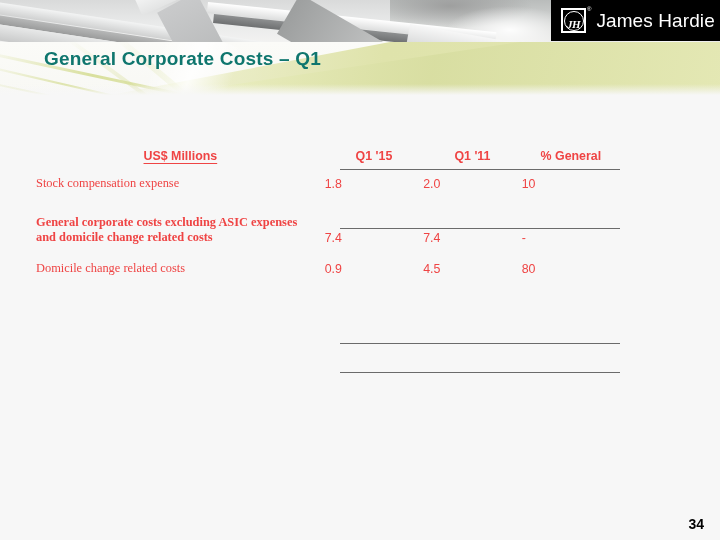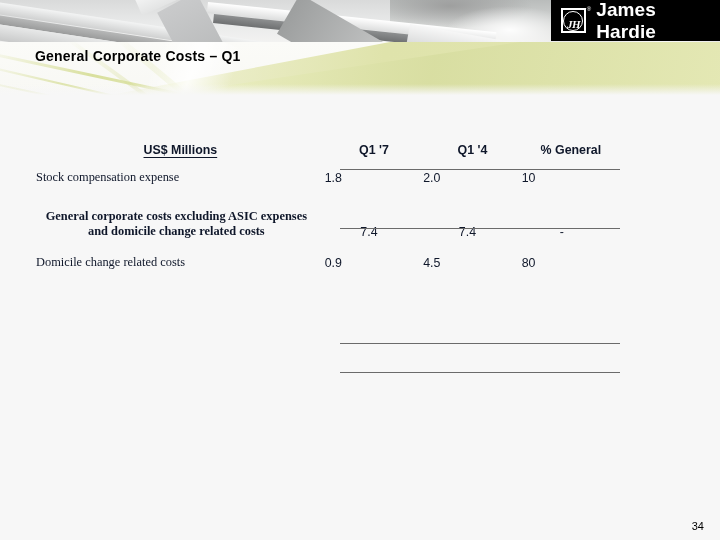--- a/index.html
+++ b/index.html
@@ -156,47 +156,48 @@
     color: #ffffff;
     font-size: 6px;
     line-height: 1;
     align-self: flex-start;
     margin-top: 6px;
     margin-left: 1px;
   }
   #logo-text {
     color: #ffffff;
     font-size: 19px;
-    font-weight: bold;
+    font-weight: normal;
     letter-spacing: 0.1px;
     margin-left: 5px;
   }
 
   
   #slide-title {
     position: absolute;
-    left: 35px; top: 48px;
-    font-size: 14px;
+    left: 44px; top: 48px;
+    font-size: 19px;
     font-weight: bold;
-    color: #000000;
+    color: #0f766e;
     letter-spacing: .2px;
     white-space: nowrap;
   }
 
   
   #table-area {
     position: absolute;
     left: 36px; top: 143px;
     width: 590px;
   }
   table.fin {
     border-collapse: collapse;
     width: 584px;
     font-size: 12.4px;
-    color: #0f172a;
+    color: #ef4444;
+    margin-top: 6px;
   }
   table.fin td, table.fin th {
     padding: 0;
     vertical-align: bottom;
     font-weight: normal;
     text-align: left;
   }
   .col-label { width: 300px; }
   .col-num   { width: 95px; text-align: right; padding-right: 10px !important; }
   .col-chg   { width: 85px; text-align: right; padding-right: 18px !important; }
@@ -206,43 +207,43 @@
   tr.hdr th.col-chg { text-align: center; padding-right: 0 !important; }
 
   .units {
     font-size: 12.4px;
     text-decoration: underline;
     text-underline-offset: 3px;
   }
 
   tr.r td { height: 26px; }
   tr.r td.col-label { padding-right: 8px !important; font-family: Liberation Serif, serif; }
-  tr.bold td { font-weight: bold; text-align: center; }
+  tr.bold td { font-weight: bold; }
   tr.tall td { height: 54px; }
 
   
   .rule {
     position: absolute;
     left: 340px;
     width: 280px;
     height: 1px;
     background: #6b6b6b;
   }
   #rule-head   { top: 169px; }
   #rule-mid    { top: 228px; }
   #rule-sub    { top: 343px; }
   #rule-bottom { top: 372px; }
 
   
   #page-num {
     position: absolute;
     right: 16px;
     bottom: 8px;
-    font-size: 11px;
-    font-weight: normal;
+    font-size: 14px;
+    font-weight: bold;
     color: #000000;
   }
 </style>
 </head>
 <body>
 
 <div id="slide">
 
   <div id="banner">
 
@@ -285,22 +286,22 @@
 
   <div id="slide-title">General Corporate Costs – Q1</div>
 
   <div id="table-area">
     <table class="fin">
       <thead>
         <tr class="hdr">
           <th class="col-label">
             <span class="units">US$ Millions </span>
           </th>
-          <th class="col-num">Q1 '7</th>
-          <th class="col-num">Q1 '4</th>
+          <th class="col-num">Q1 '15</th>
+          <th class="col-num">Q1 '11</th>
           <th class="col-chg">% General</th>
         </tr>
       </thead>
       <tbody>
         <tr class="r">
           <td class="col-label">Stock compensation expense</td>
           <td class="col-num">1.8</td>
           <td class="col-num">2.0</td>
           <td class="col-chg">10</td>
         </tr>

